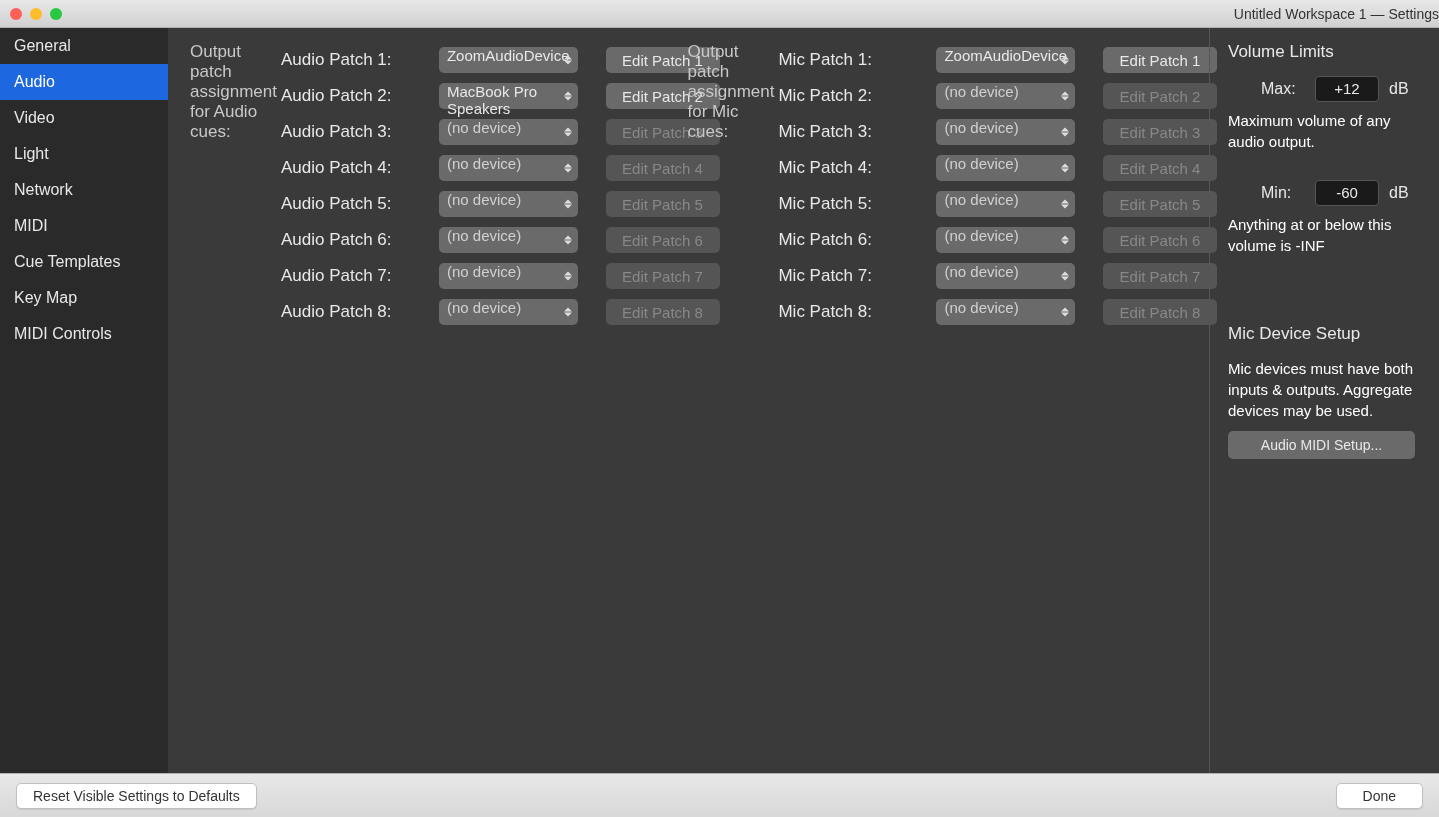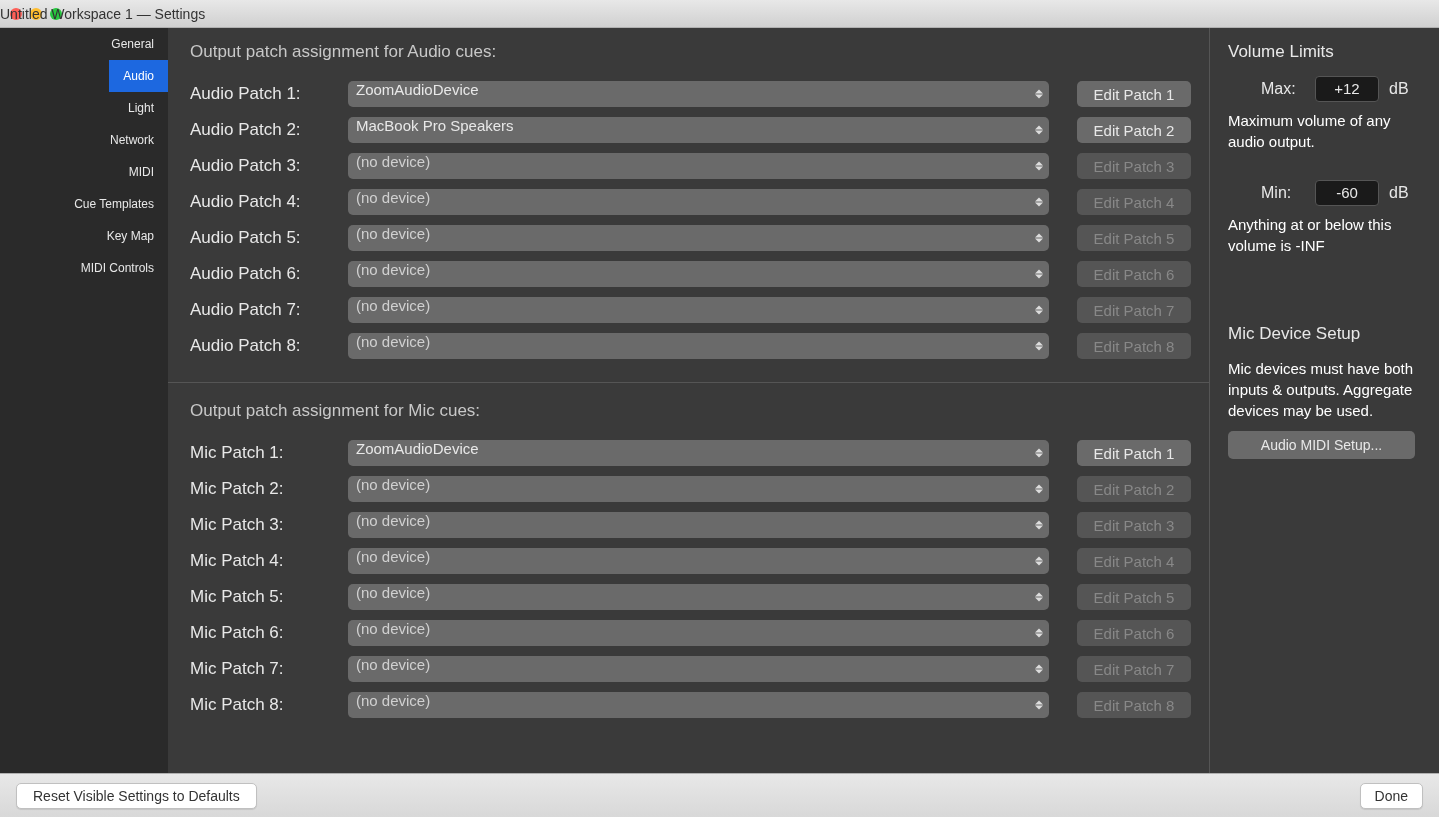--- a/index.html
+++ b/index.html
@@ -38,45 +38,44 @@
     position: relative;
     border-bottom: 1px solid #b0b0b0;
     flex-shrink: 0;
   }
   .traffic-lights { display: flex; gap: 8px; margin-left: 10px; }
   .light { width: 12px; height: 12px; border-radius: 50%; }
   .light.close { background: #ff5f57; }
   .light.min { background: #ffbd2e; }
   .light.max { background: #28c840; }
   .title-text {
-    position: absolute; left: 0; right: 0; text-align: left;
+    position: absolute; left: 0; right: 0; text-align: right;
     color: #333; font-size: 14px; pointer-events: none;
   }
   
   .body {
     flex: 1; display: flex; min-height: 0;
   }
   .sidebar {
     width: 168px; background: var(--bg-sidebar);
     display: flex; flex-direction: column;
-    font-size: 12px;
+    font-size: 16px;
     flex-shrink: 0;
-    align-items: flex-end;
   }
   .sidebar-item {
     padding: 9px 14px; color: var(--text-light);
     cursor: default;
   }
   .sidebar-item.selected { background: var(--accent-blue); color: #fff; }
   .main {
     flex: 1; display: flex; min-width: 0;
   }
   .patch-area {
     flex: 1; padding: 14px 18px 10px 22px;
-    display: flex; flex-direction: column; gap: 4px;
+    display: flex; flex-direction: row; gap: 4px;
     min-width: 0;
   }
   .side-panel {
     width: 230px; padding: 14px 24px 10px 18px;
     border-left: 1px solid var(--divider);
     font-size: 16px;
     flex-shrink: 0;
   }
   .section-title {
     color: #c8c8c8; font-size: 17px; margin-bottom: 10px;
@@ -150,20 +149,21 @@
     <div class="light max"></div>
   </div>
   <div class="title-text">Untitled Workspace 1 — Settings</div>
 </div>
 
 <div class="body">
 
   <div class="sidebar" id="sidebar">
       <div class="sidebar-item">General</div>
       <div class="sidebar-item selected">Audio</div>
+      <div class="sidebar-item">Video</div>
       <div class="sidebar-item">Light</div>
       <div class="sidebar-item">Network</div>
       <div class="sidebar-item">MIDI</div>
       <div class="sidebar-item">Cue Templates</div>
       <div class="sidebar-item">Key Map</div>
       <div class="sidebar-item">MIDI Controls</div>
     </div>
 
   <div class="main">
     <div class="patch-area">
@@ -370,14 +370,14 @@
 
       <h2>Mic Device Setup</h2>
       <div class="vol-desc" style="margin-bottom:4px">Mic devices must have both inputs &amp; outputs. Aggregate devices may be used.</div>
       <div class="setup-btn">Audio MIDI Setup...</div>
     </div>
   </div>
 </div>
 
 <div class="footer">
   <div class="footer-btn">Reset Visible Settings to Defaults</div>
-  <div class="footer-btn" style="padding:0 14px">Done</div>
+  <div class="footer-btn" style="padding:0 26px">Done</div>
 </div>
 
 </body></html>

